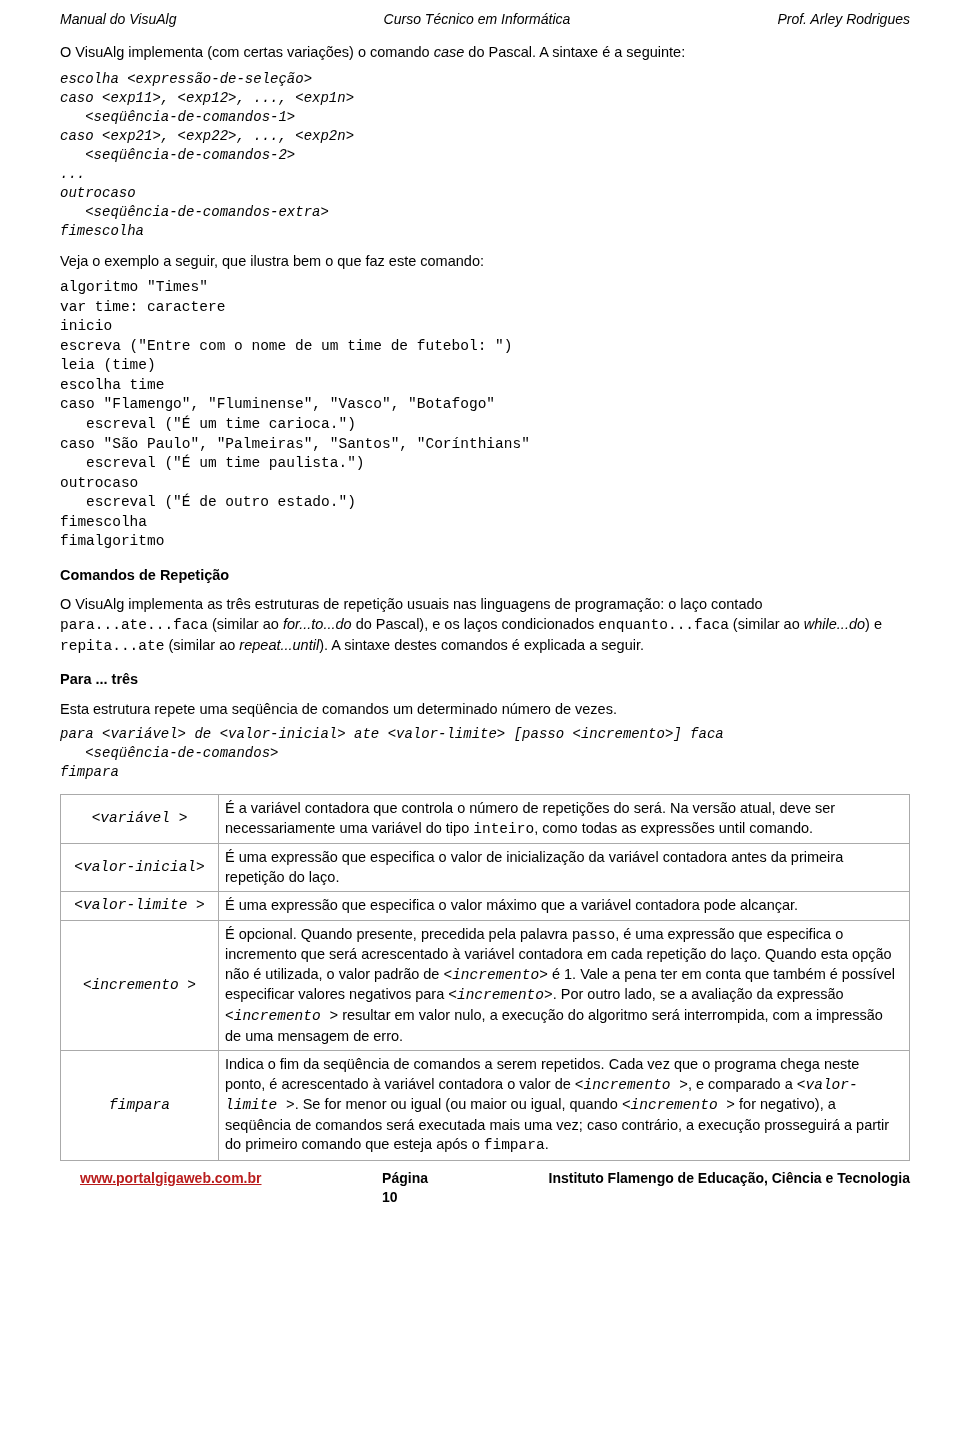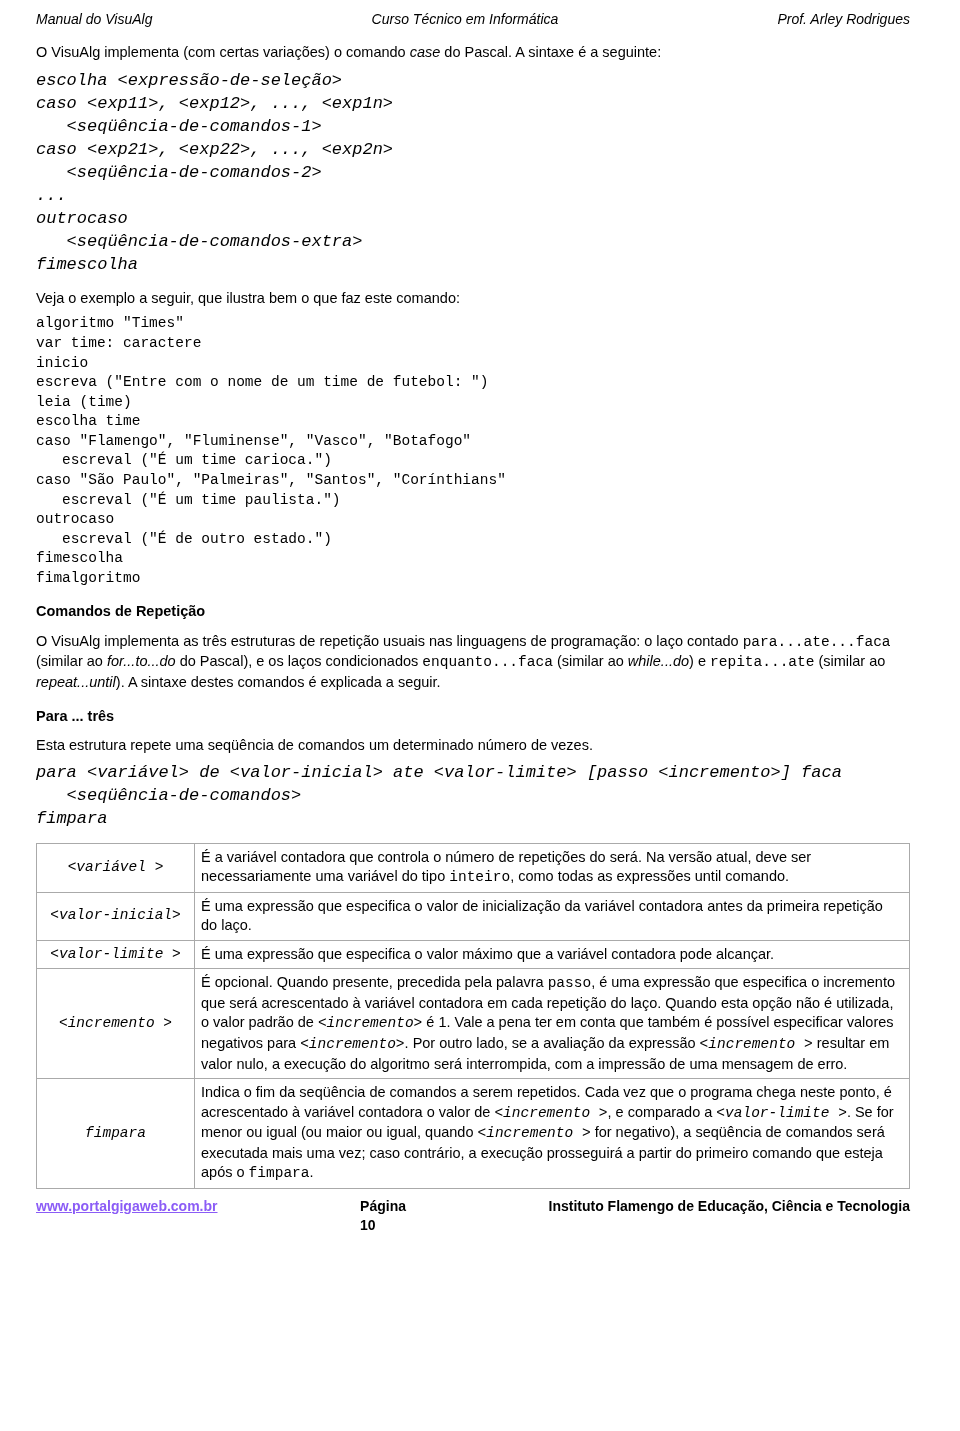--- a/index.html
+++ b/index.html
@@ -6,21 +6,21 @@
     margin: 0;
     padding: 0;
     font-family: Arial, Helvetica, sans-serif;
     font-size: 14.5px;
     line-height: 1.35;
     color: #000;
     background: #fff;
     width: 960px;
   }
   .page {
-    padding: 10px 50px 10px 36px;
+    padding: 10px 50px 10px 60px;
   }
   .header-row {
     display: flex;
     justify-content: space-between;
     font-style: italic;
     font-size: 14px;
     color: #000;
     margin-bottom: 14px;
   }
   .header-row span:first-child { text-align: left; }
@@ -30,21 +30,21 @@
   .para-intro { margin-bottom: 8px; }
   pre.code {
     font-family: "Courier New", monospace;
     font-size: 14.5px;
     white-space: pre;
     margin: 6px 0 12px 0;
     line-height: 1.35;
   }
   pre.code-ital {
     font-family: "Courier New", monospace;
-    font-size: 17px;
+    font-size: 14px;
     font-style: italic;
     white-space: pre;
     margin: 6px 0 12px 0;
     line-height: 1.35;
   }
   .mono { font-family: "Courier New", monospace; }
   .ital { font-style: italic; }
   .section-h {
     font-weight: bold;
     margin: 14px 0 10px 0;
@@ -72,22 +72,23 @@
   }
   .footer-row {
     display: flex;
     justify-content: space-between;
     align-items: flex-start;
     font-size: 14px;
     margin-top: 6px;
   }
   .footer-row .left {
     text-decoration: underline;
-    color: #8b5cf6;
+    color: #b91c1c;
     font-weight: bold;
+    margin-left: 20px;
   }
   .footer-row .center {
     text-align: left;
     font-weight: bold;
   }
   .footer-row .right {
     text-align: right;
     font-weight: bold;
   }
 </style>

